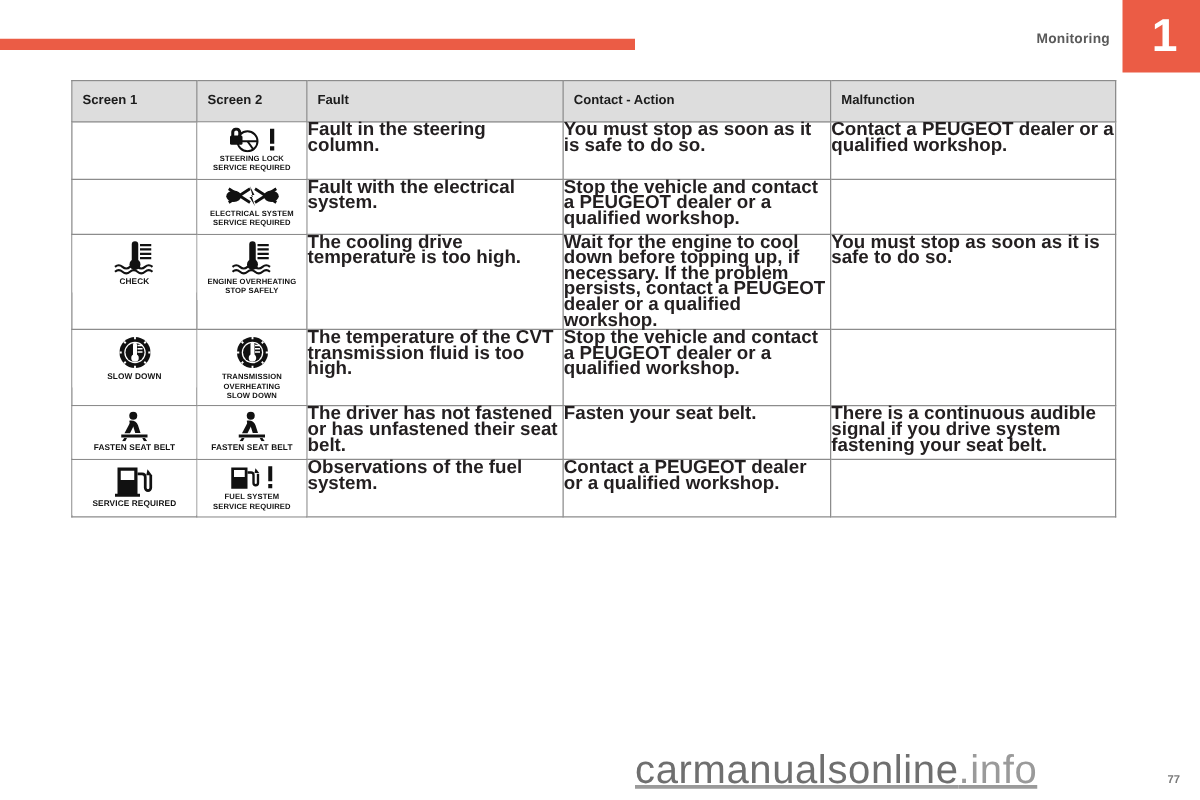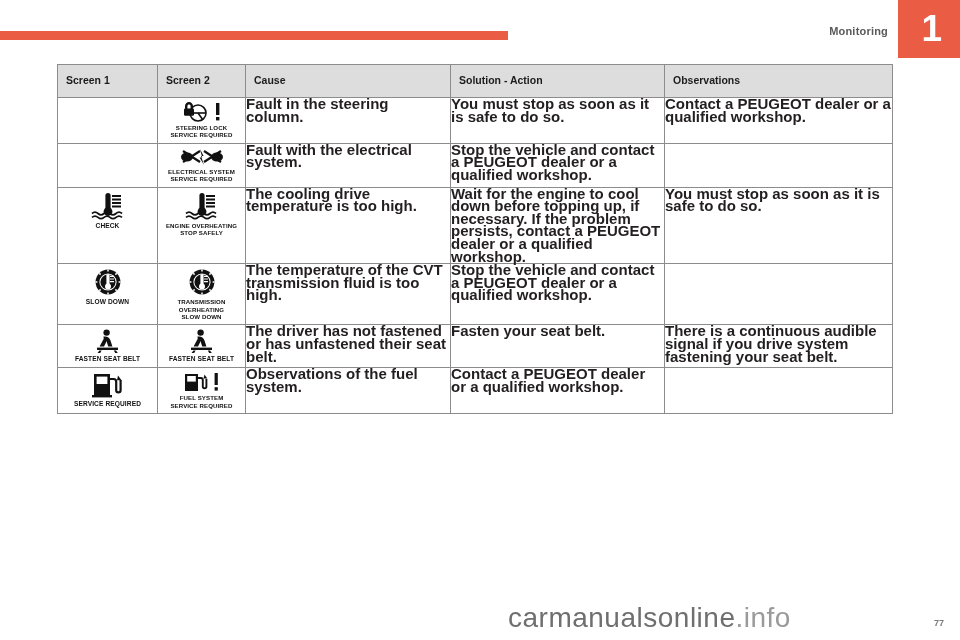--- a/index.html
+++ b/index.html
@@ -140,24 +140,25 @@
 
   .badge.small-caption .caption { font-size: 6.1px; line-height: 7.4px; }
 
   svg { display: block; margin: 0 auto; }
 
   
   .footer-brand {
     position: absolute;
     left: 508px;
     bottom: 6px;
-    font-size: 28px;
+    font-size: 32px;
     color: #9a9a9a;
     letter-spacing: 0.5px;
     font-family: "Liberation Sans", sans-serif;
+    text-decoration: underline;
   }
   .footer-brand .hi { color: #6f6f6f; }
 
   .page-number {
     position: absolute;
     right: 16px;
     bottom: 12px;
     font-size: 9px;
     font-weight: bold;
     color: #7a7a7a;
@@ -179,23 +180,23 @@
       <col class="c1">
         <col class="c2">
         <col class="c3">
         <col class="c4">
         <col class="c5">
     </colgroup>
     <thead>
       <tr>
         <th>Screen 1</th>
         <th>Screen 2</th>
-        <th>Cause</th>
-        <th>Solution - Action</th>
-        <th>Observations</th>
+        <th>Fault</th>
+        <th>Contact - Action</th>
+        <th>Malfunction</th>
       </tr>
     </thead>
     <tbody>
         <tr>
           <td class="icon-cell"></td>
           <td class="icon-cell">
       <span class="badge small-caption">
         <span class="glyph">
     <svg width="52" height="20" viewBox="0 0 52 20" fill="none">
       <circle cx="22" cy="11" r="8" stroke="#111" stroke-width="1.6" fill="#fff"></circle>

